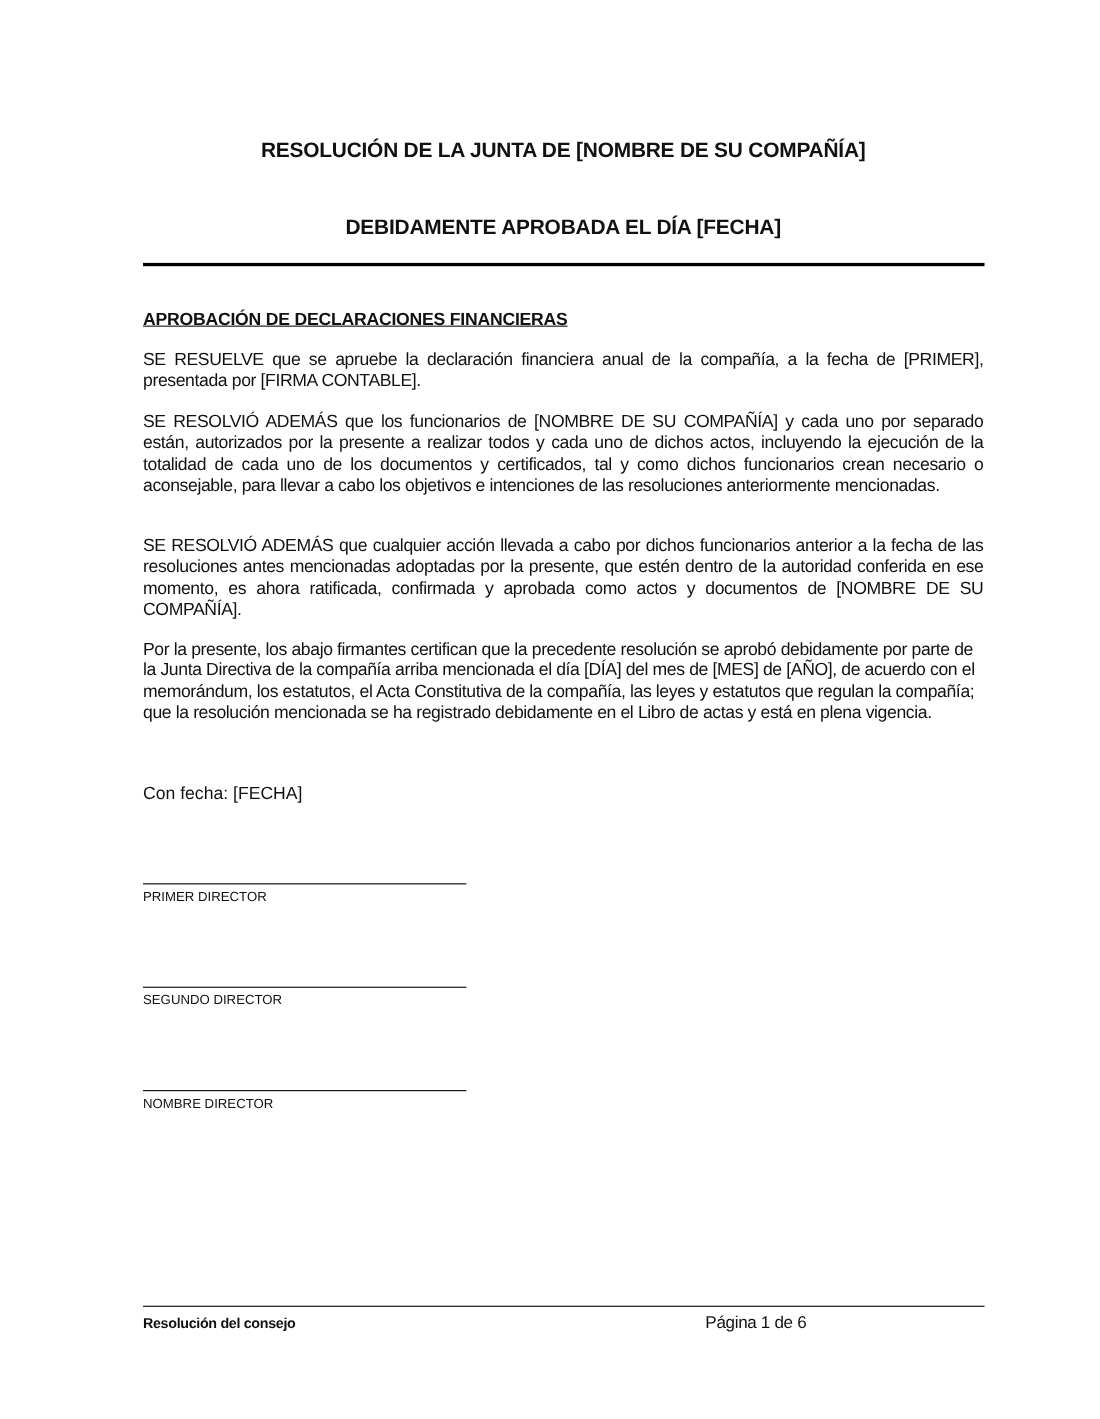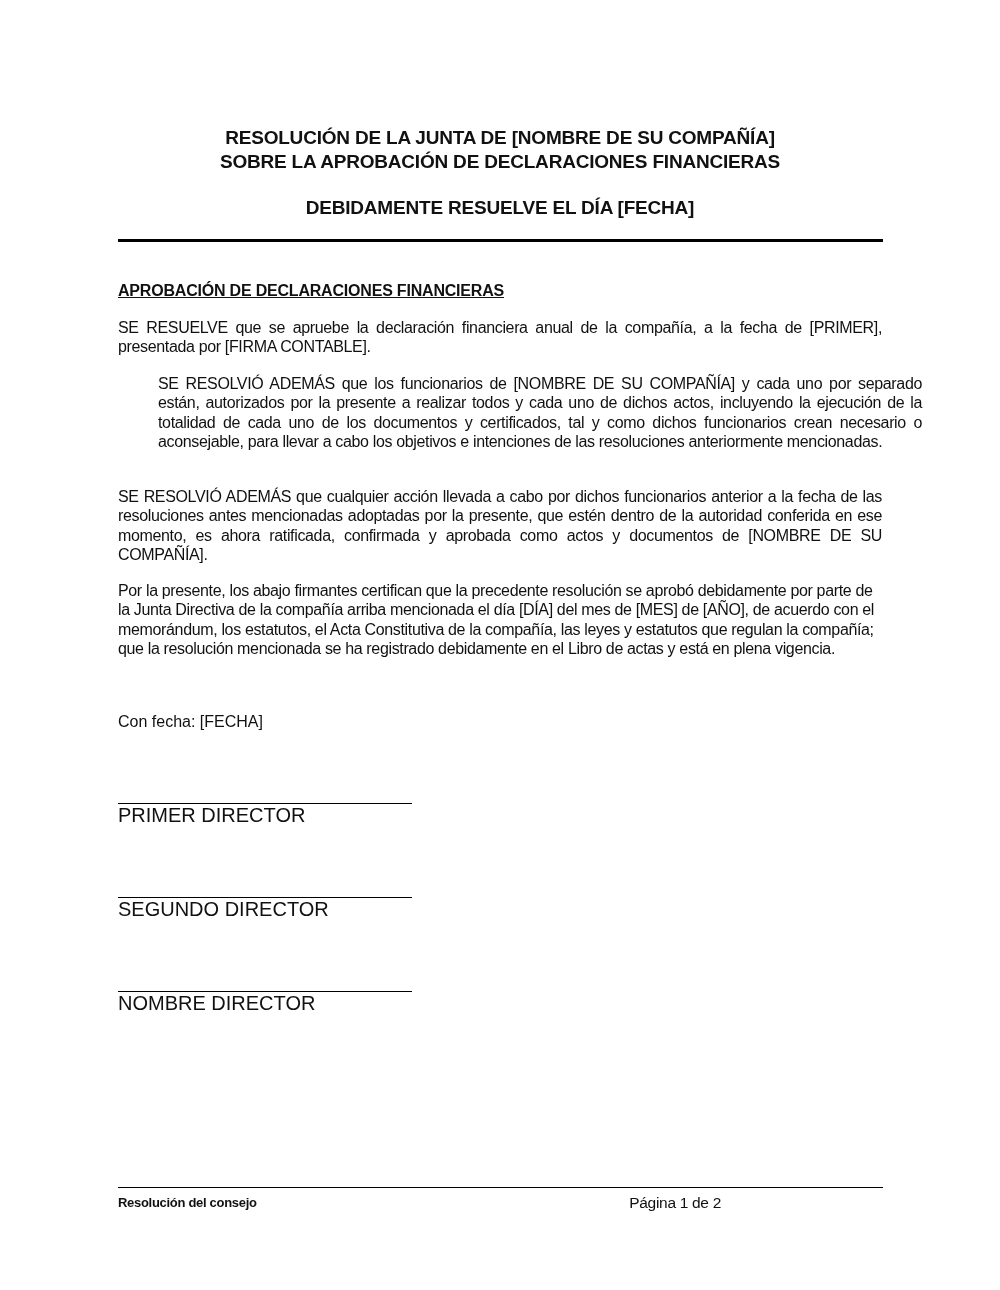--- a/index.html
+++ b/index.html
@@ -1,43 +1,42 @@
 <!DOCTYPE html>
 <html><head>
   <meta charset="utf-8">
   <style>
     html, body { margin: 0; padding: 0; background: #ffffff; }
     body { width: 1000px; height: 1290px; position: relative; font-family: "Liberation Sans", sans-serif; color: #111; }
-    .page { position: absolute; left: 0; top: 0; width: 839px; height: 1290px; }
+    .page { position: absolute; left: 12px; top: 0; width: 839px; height: 1290px; }
     .title { position: absolute; left: 118px; width: 764px; text-align: center; font-weight: bold; font-size: 19px; line-height: 24px; letter-spacing: -0.2px; }
     .title1 { top: 126px; }
     .title2 { top: 150px; }
     .title3 { top: 196px; }
     .rule-thick { position: absolute; left: 118px; top: 239px; width: 765px; height: 3px; background: #000; }
     .section-heading { position: absolute; left: 118px; top: 281px; font-weight: bold; font-size: 16px; text-decoration: underline; line-height: 20px; letter-spacing: -0.2px; text-align: center; }
     .para { position: absolute; left: 118px; width: 764px; font-size: 16px; line-height: 19.4px; letter-spacing: -0.35px; word-spacing: 0px; }
     .justify { text-align: justify; text-align-last: left; }
     .p1 { top: 318px; }
-    .p2 { top: 374px; margin-left: 40px; }
+    .p2 { top: 374px; }
     .p3 { top: 487px; }
     .p4 { top: 581px; }
     .dated { position: absolute; left: 118px; top: 712px; font-size: 16px; line-height: 20px; }
     .sig-line { position: absolute; left: 118px; width: 294px; height: 1px; background: #000; }
-    .sig-label { position: absolute; left: 118px; font-size: 20px; line-height: 20px; }
+    .sig-label { position: absolute; left: 118px; font-size: 12px; line-height: 20px; }
     .foot-rule { position: absolute; left: 118px; top: 1187px; width: 765px; height: 1px; background: #000; }
     .foot-left { position: absolute; left: 118px; top: 1193px; font-size: 13px; line-height: 20px; letter-spacing: -0.3px; font-weight: bold; }
     .foot-right { position: absolute; right: 118px; top: 1193px; font-size: 15.5px; line-height: 20px; letter-spacing: -0.3px; }
   </style>
 </head>
 <body>
 
 <div class="page">
   <div class="title title1">RESOLUCIÓN DE LA JUNTA DE [NOMBRE DE SU COMPAÑÍA]</div>
-  <div class="title title2">SOBRE LA APROBACIÓN DE DECLARACIONES FINANCIERAS</div>
-  <div class="title title3">DEBIDAMENTE RESUELVE EL DÍA [FECHA]</div>
+  <div class="title title3">DEBIDAMENTE APROBADA EL DÍA [FECHA]</div>
   <div class="rule-thick"></div>
 
   <div class="section-heading">APROBACIÓN DE DECLARACIONES FINANCIERAS</div>
 
   <div class="para p1 justify">SE RESUELVE que se apruebe la declaración financiera anual de la compañía, a la fecha de [PRIMER], presentada por [FIRMA CONTABLE].</div>
   <div class="para p2 justify">SE RESOLVIÓ ADEMÁS que los funcionarios de [NOMBRE DE SU COMPAÑÍA] y cada uno por separado están, autorizados por la presente a realizar todos y cada uno de dichos actos, incluyendo la ejecución de la totalidad de cada uno de los documentos y certificados, tal y como dichos funcionarios crean necesario o aconsejable, para llevar a cabo los objetivos e intenciones de las resoluciones anteriormente mencionadas.</div>
   <div class="para p3 justify">SE RESOLVIÓ ADEMÁS que cualquier acción llevada a cabo por dichos funcionarios anterior a la fecha de las resoluciones antes mencionadas adoptadas por la presente, que estén dentro de la autoridad conferida en ese momento, es ahora ratificada, confirmada y aprobada como actos y documentos de [NOMBRE DE SU COMPAÑÍA].</div>
   <div class="para p4">Por la presente, los abajo firmantes certifican que la precedente resolución se aprobó debidamente por parte de la Junta Directiva de la compañía arriba mencionada el día [DÍA] del mes de [MES] de [AÑO], de acuerdo con el memorándum, los estatutos, el Acta Constitutiva de la compañía, las leyes y estatutos que regulan la compañía; que la resolución mencionada se ha registrado debidamente en el Libro de actas y está en plena vigencia.</div>
 
   <div class="dated">Con fecha: [FECHA]</div>
@@ -46,14 +45,14 @@
   <div class="sig-label" style="top:805px;">PRIMER DIRECTOR</div>
 
   <div class="sig-line" style="top:897px;"></div>
   <div class="sig-label" style="top:899px;">SEGUNDO DIRECTOR</div>
 
   <div class="sig-line" style="top:991px;"></div>
   <div class="sig-label" style="top:993px;">NOMBRE DIRECTOR</div>
 
   <div class="foot-rule"></div>
   <div class="foot-left">Resolución del consejo</div>
-  <div class="foot-right">Página 1 de 2</div>
+  <div class="foot-right">Página 1 de 6</div>
 </div>
 
 </body></html>

